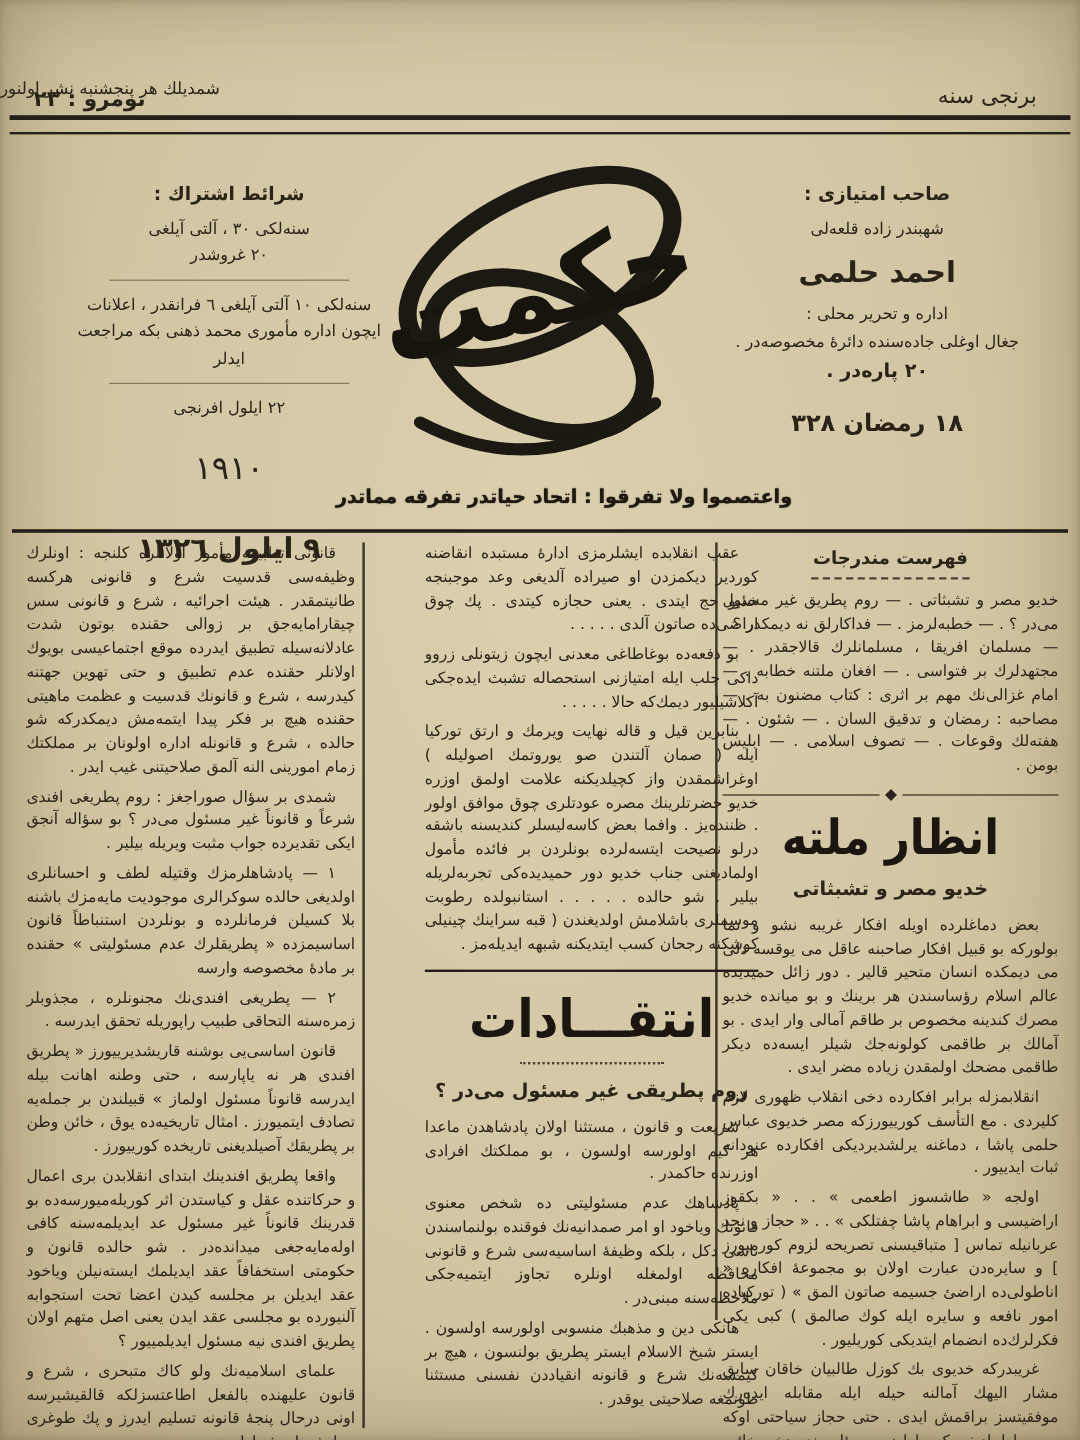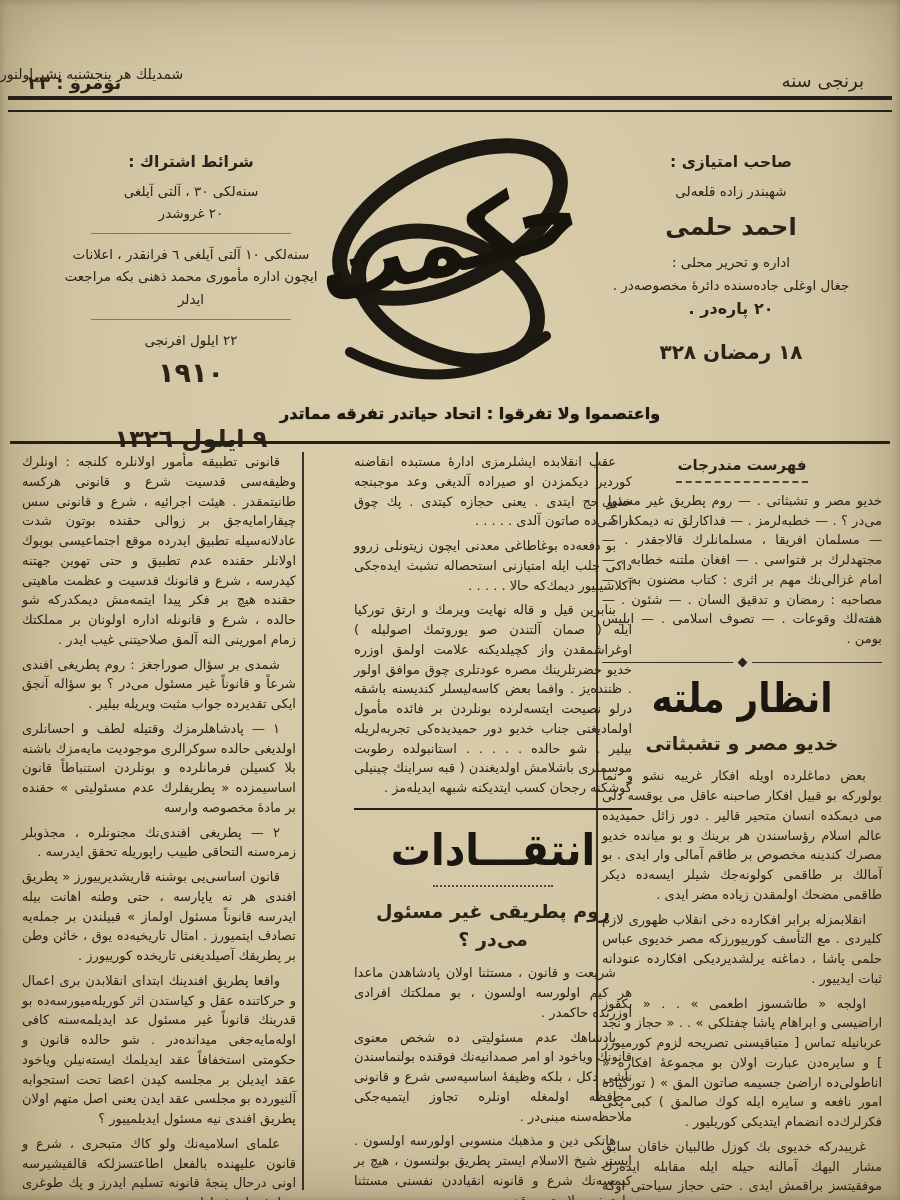--- a/index.html
+++ b/index.html
@@ -22,21 +22,21 @@
     font-size:88px;font-weight:bold;color:#17130d;
     transform:rotate(-14deg) scaleY(1.05);letter-spacing:-4px;
   }
   .motto{left:0;right:0;top:404px;text-align:center;font-size:16px;font-weight:bold;
     color:#1d1810;text-shadow:0 0 1px #1d1810;margin-left:40px;}
   .main-rule{left:10px;right:10px;top:441px;border-top:3px solid #241f18;}
   
   .infobox{width:278px;text-align:center;font-size:13.5px;line-height:1.65;color:#2a2318;}
   .infobox .ttl{font-size:15.5px;font-weight:bold;margin-bottom:4px;}
   .thin-div{width:200px;margin:9px auto;border-top:1px solid #84775c;}
-  .big-year{font-size:27px;font-weight:bold;letter-spacing:3px;margin-top:0;}
+  .big-year{font-size:27px;font-weight:normal;letter-spacing:3px;margin-top:18px;}
   .rumi{font-size:24px;font-weight:bold;margin-top:24px;}
   .name-script{font-size:24px;font-weight:bold;margin:6px 0 4px;}
   .hijri{font-size:20px;font-weight:bold;margin-top:14px;letter-spacing:1px;}
   
   .col{top:452px;font-size:13px;line-height:1.52;text-align:justify;color:#2b2418;}
   .col p{margin:0 0 5px;text-indent:16px;}
   .col-right{left:602px;width:280px;}
   .col-mid{left:310px;width:278px;margin-left:44px;}
   .col-left{left:22px;width:274px;}
   .vdiv{width:1.5px;background:#3a3226;top:452px;}
@@ -45,21 +45,21 @@
   .sec-title-sm{text-align:center;font-size:15px;font-weight:bold;margin:2px 0 0;}
   .squiggle{width:132px;margin:1px auto 8px;border-bottom:2px dashed #4a4336;height:3px;}
   .diamond-div{display:flex;align-items:center;margin:10px 0 6px;}
   .diamond-div .ln{flex:1;border-top:1.5px solid #332c21;}
   .diamond-div .dm{width:7px;height:7px;background:#2a251c;transform:rotate(45deg);margin:0 6px;}
   .cal-title{text-align:center;font-size:36px;font-weight:bold;color:#1b160f;
     transform:scaleY(1.12);margin:4px 0 2px;letter-spacing:-1px;}
   .cal-title-2{text-align:center;font-size:40px;font-weight:bold;color:#1b160f;
     transform:scaleY(1.1);margin:10px 0 0;}
   .dotted-u{width:120px;margin:2px auto 10px;border-bottom:2px dotted #4a4336;height:2px;}
-  .sub-title{text-align:center;font-size:19px;font-weight:bold;margin:2px 0 9px;}
+  .sub-title{text-align:center;font-size:16px;font-weight:bold;margin:2px 0 9px;}
   .sect-rule{border-top:2.5px solid #241f18;margin:10px 0 2px;}
   .contents-body{text-indent:0 !important;}
 </style>
 </head>
 <body>
 
 <div class="page">
 
   <div class="abs hdr" style="right:36px;top:70px;">برنجى سنه</div>
   <div class="abs hdr" style="left:0;right:0;top:66px;text-align:left;font-size:14px;">شمديلك هر پنجشنبه نشر اولنور</div>

